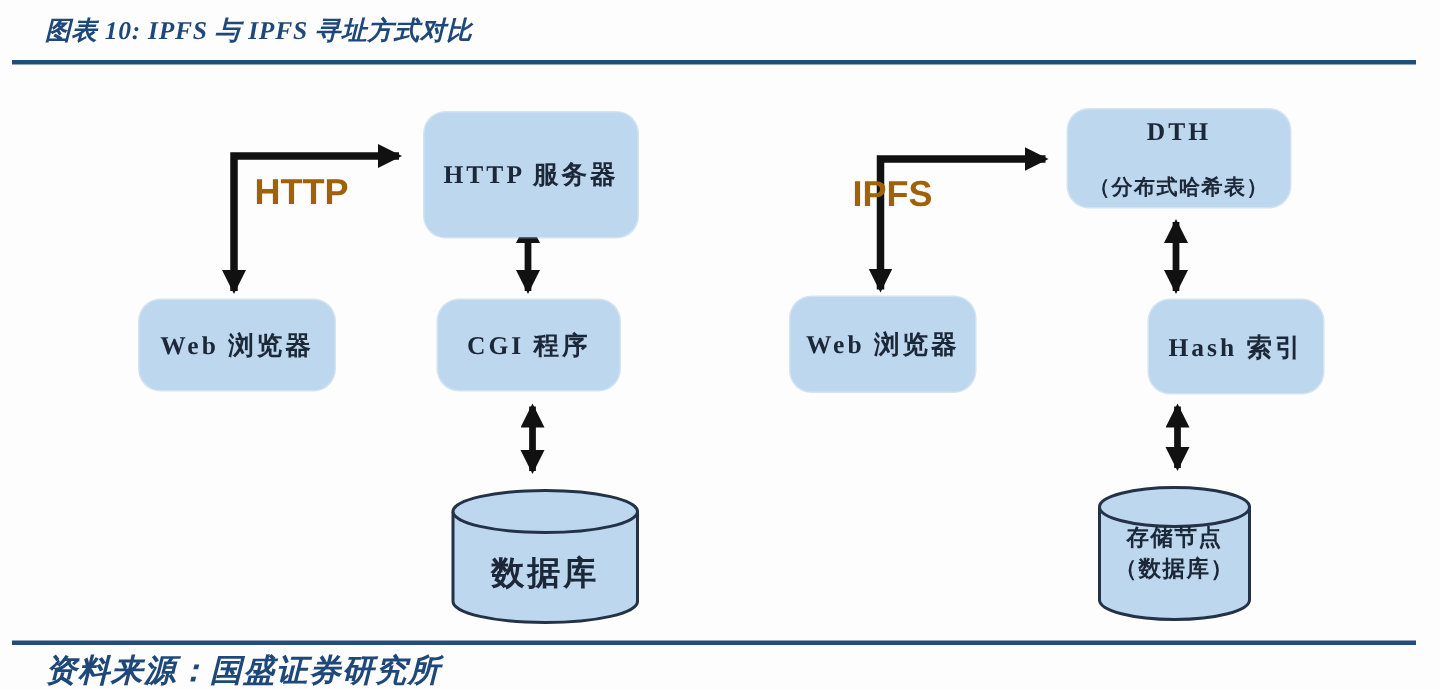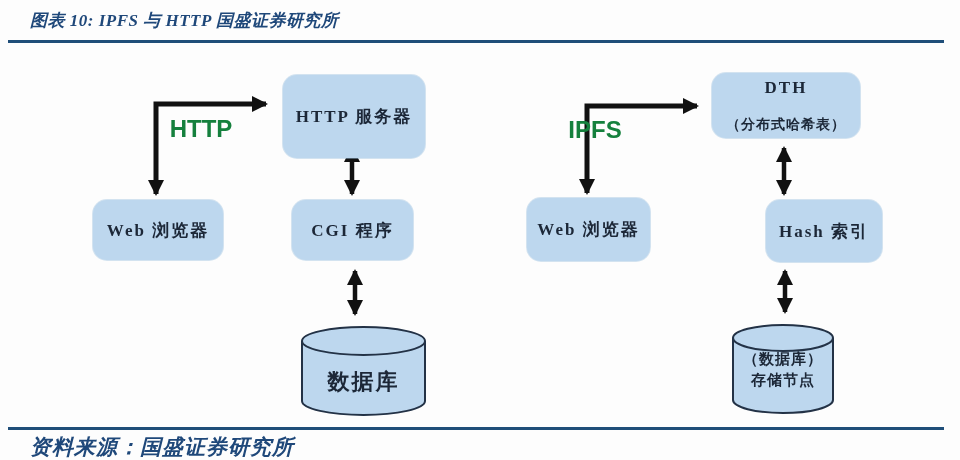--- a/index.html
+++ b/index.html
@@ -52,30 +52,30 @@
   .cyl-label {
     position:absolute; text-align:center;
     color:#1C2737; font-weight:bold;
     letter-spacing:2px;
   }
   .cyl-label-db { left:302px; top:367px; width:123px; font-size:22px; }
   .cyl-label-storage { left:733px; top:349px; width:100px; font-size:15px; line-height:21px; letter-spacing:1px; }
   .protocol-label {
     position:absolute;
     font-family:"Liberation Sans", sans-serif;
-    font-size:24px; font-weight:600; color:#15803d;
+    font-size:24px; font-weight:600; color:#a16207;
     width:70px; text-align:center;
   }
   .label-http { left:166px; top:115px; }
   .label-ipfs { left:560px; top:116px; }
 </style>
 </head>
 <body>
 
-<div class="page-title">图表 10: IPFS 与 HTTP 国盛证券研究所</div>
+<div class="page-title">图表 10: IPFS 与 IPFS 寻址方式对比</div>
 <div class="rule rule-top"></div>
 
 <svg class="arrow-layer" width="960" height="460" viewBox="0 0 960 460" xmlns="http://www.w3.org/2000/svg">
   <defs>
     <marker id="ah" markerUnits="userSpaceOnUse" markerWidth="20" markerHeight="20" refX="14" refY="8" orient="auto-start-reverse">
       <path d="M0,0 L16,8 L0,16 Z" fill="#111111"></path>
     </marker>
   </defs>
 
   <path d="M266,104 L156,104 L156,194" fill="none" stroke="#111111" stroke-width="5" marker-start="url(#ah)" marker-end="url(#ah)"></path>
@@ -115,19 +115,19 @@
   <span>DTH</span>
   <span class="sub">（分布式哈希表）</span>
 </div>
 <div class="node box-web-browser-r">
   <span>Web 浏览器</span>
 </div>
 <div class="node box-hash">
   <span>Hash 索引</span>
 </div>
 <div class="cyl-label cyl-label-storage">
+  <div>存储节点</div>
   <div>（数据库）</div>
-  <div>存储节点</div>
 </div>
 <div class="protocol-label label-ipfs">IPFS</div>
 
 <div class="rule rule-bottom"></div>
 <div class="source-line">资料来源：国盛证券研究所</div>
 
 </body></html>

